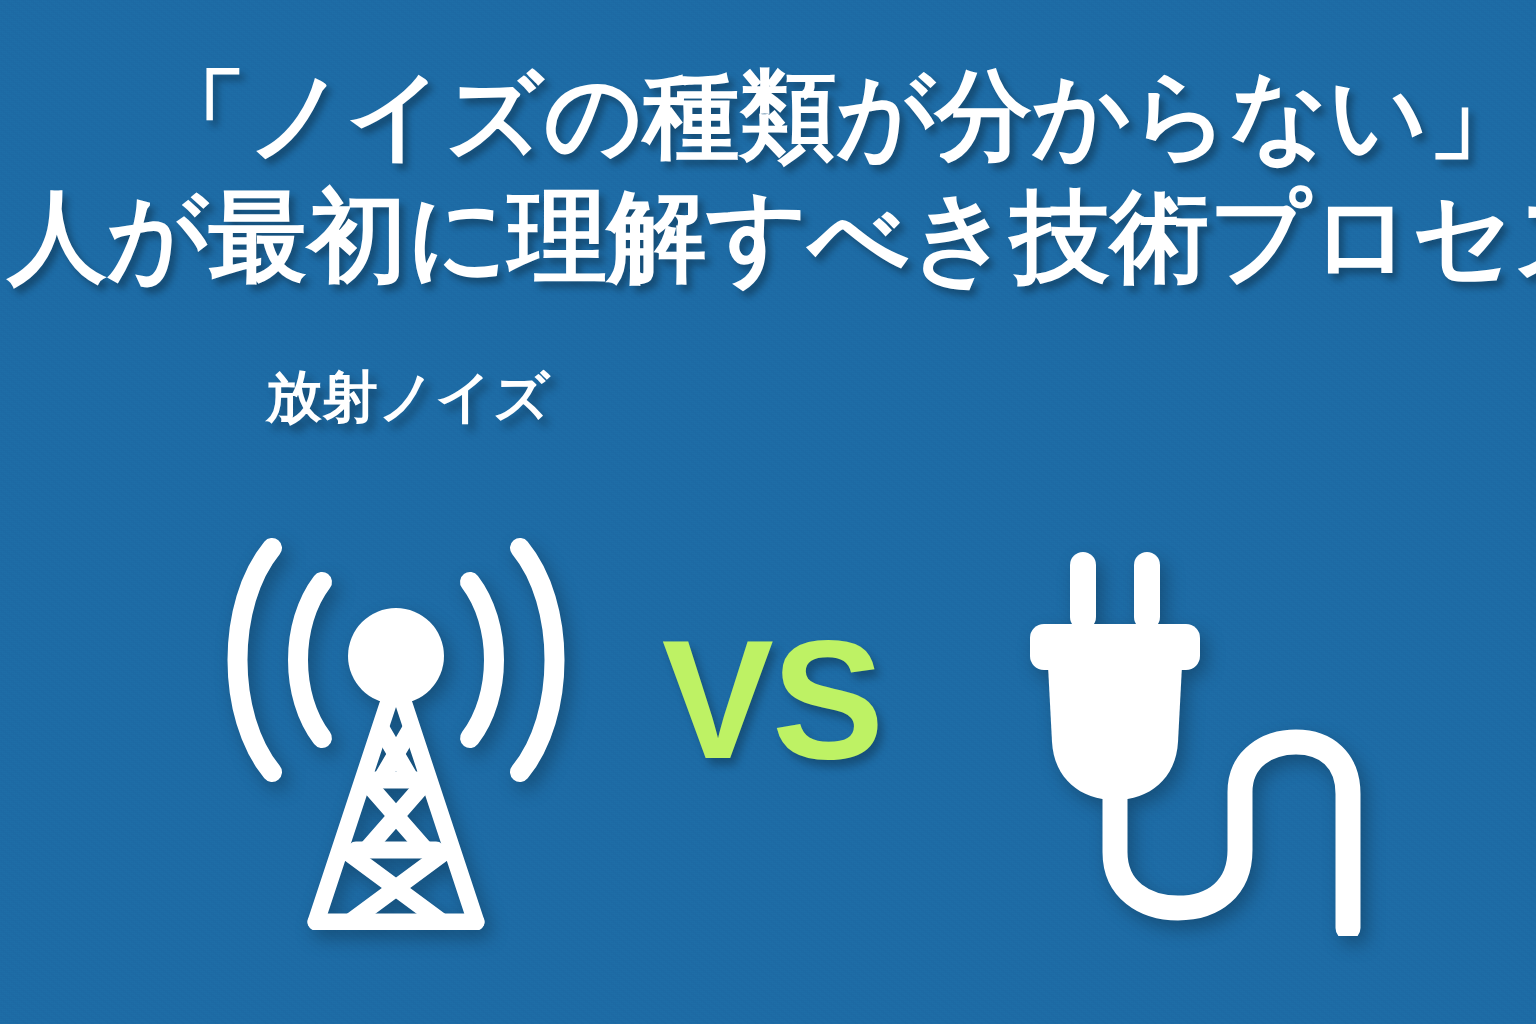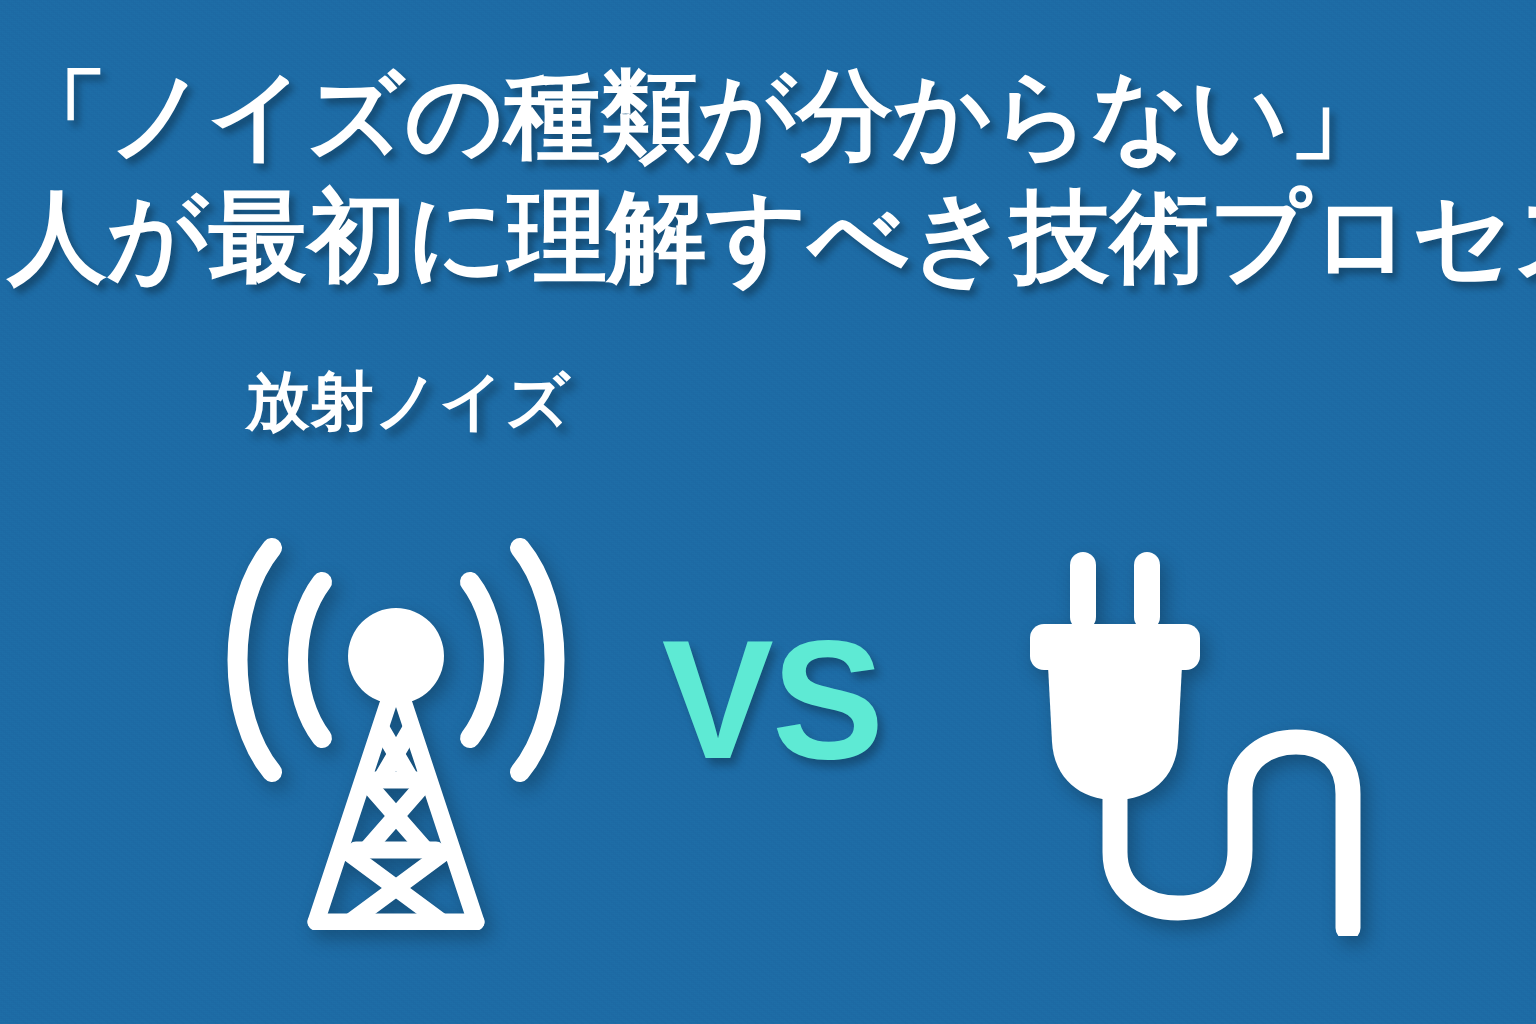--- a/index.html
+++ b/index.html
@@ -34,21 +34,21 @@
       repeating-linear-gradient(37deg, rgba(0,0,0,0.030) 0 2px, rgba(255,255,255,0.022) 2px 5px);
     mix-blend-mode: overlay;
   }
 
   
   #headline {
     position: absolute;
     left: 0;
     top: 66px;
     width: 1536px;
-    text-align: left;
+    text-align: right;
     color: #ffffff;
     font-weight: 700;
     line-height: 1.0;
     letter-spacing: 0.01em;
     text-shadow: 5px 6px 7px rgba(0, 0, 0, 0.30);
   }
   #headline .line1 {
     display: block;
     font-size: 98px;
     white-space: nowrap;
@@ -71,21 +71,21 @@
     height: 600px;
   }
 
   .col-label {
     position: absolute;
     top: 0;
     width: 700px;
     text-align: center;
     color: #ffffff;
     font-weight: 700;
-    font-size: 64px;
+    font-size: 56px;
     line-height: 1.05;
     white-space: nowrap;
     text-shadow: 6px 7px 8px rgba(0, 0, 0, 0.30);
   }
   .col-label.left  { left: 58px; }
   .col-label.right { left: 790px; }
 
   .icon-box {
     position: absolute;
     filter: drop-shadow(6px 8px 9px rgba(0, 0, 0, 0.26));
@@ -103,21 +103,21 @@
     height: 390px;
   }
   .icon-box svg { display: block; width: 100%; height: 100%; }
 
   #vs-badge {
     position: absolute;
     left: 638px;
     top: 248px;
     width: 268px;
     text-align: center;
-    color: #5eead4;
+    color: #bef264;
     font-weight: 700;
     font-size: 168px;
     line-height: 1;
     letter-spacing: -0.01em;
     text-shadow: 5px 7px 8px rgba(0, 0, 0, 0.26);
   }
 </style>
 </head>
 <body>
 

